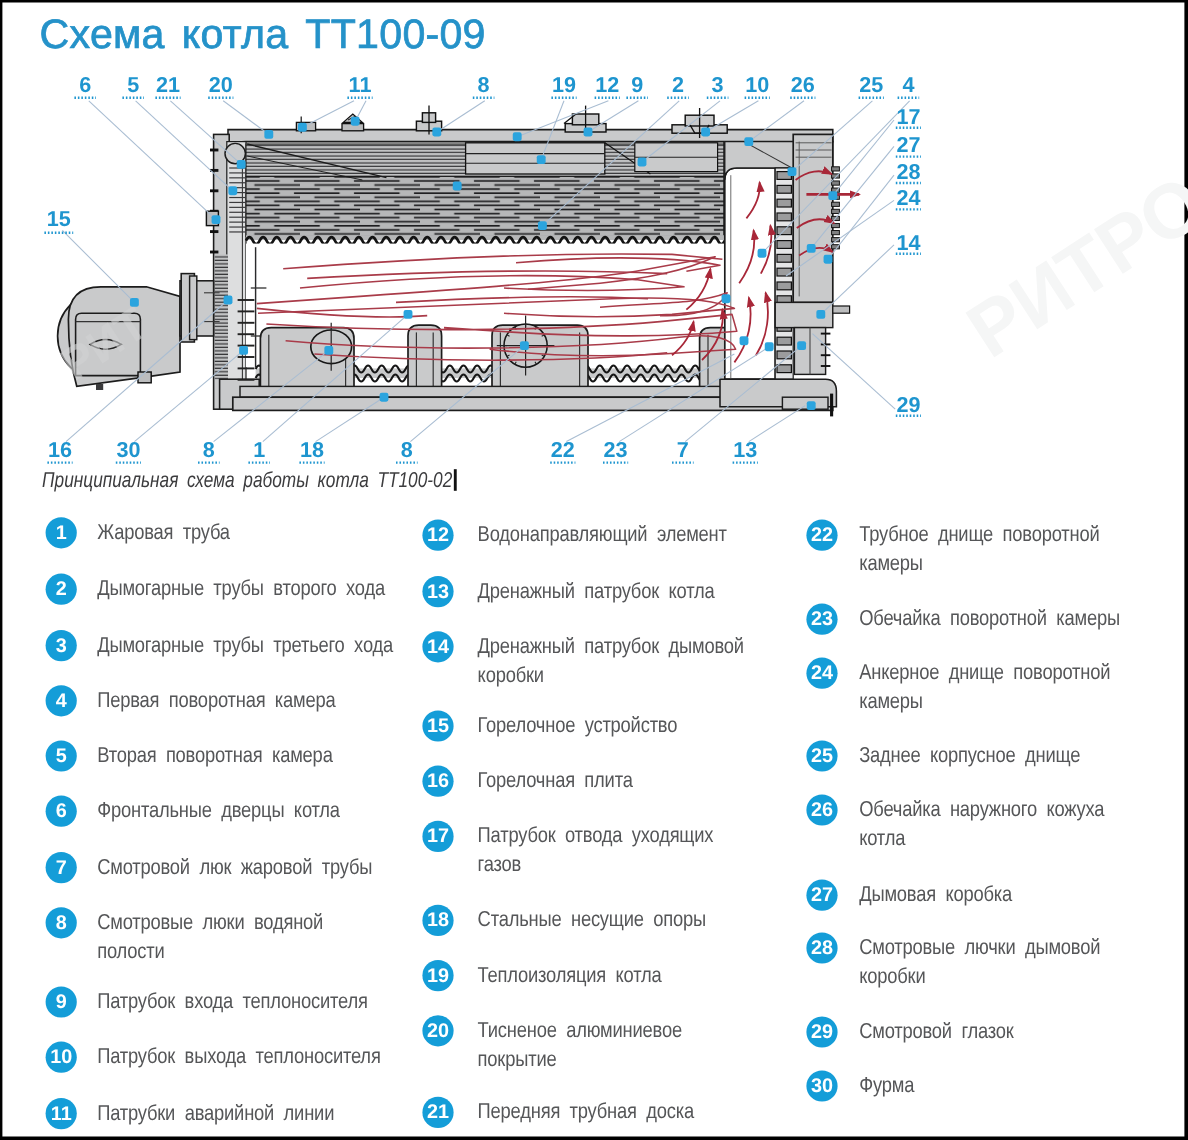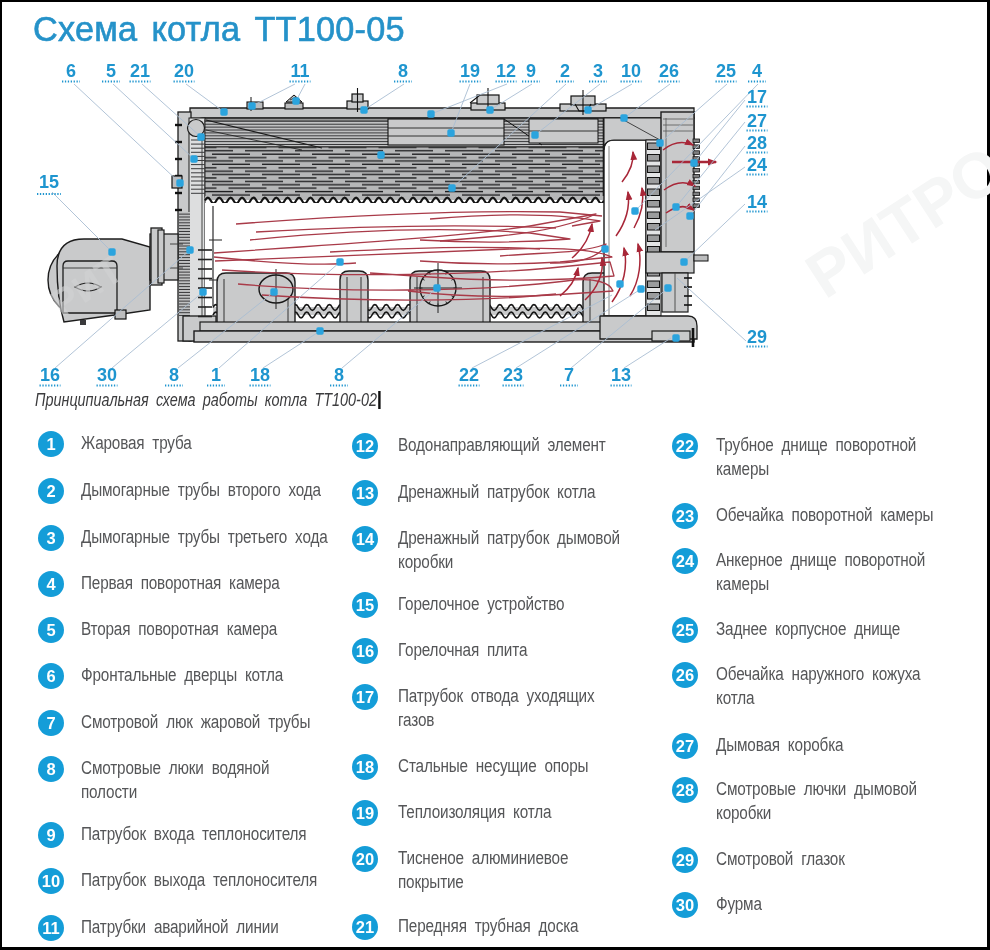--- a/index.html
+++ b/index.html
@@ -6,21 +6,21 @@
 .frame{position:absolute;left:0;top:0;width:990px;height:950px;border-left:2px solid #000;border-top:2px solid #000;border-right:3px solid #000;border-bottom:3px solid #000;box-sizing:border-box;}
 .title{position:absolute;left:33px;top:10px;font-size:34.3px;color:#2592c9;letter-spacing:0.2px;word-spacing:4.5px;-webkit-text-stroke:0.6px currentColor;}
 .caption{position:absolute;left:35px;top:390px;font-size:18px;font-style:italic;color:#3c3c3e;word-spacing:4px;transform:scaleX(0.8);transform-origin:left top;white-space:nowrap;}
 .cursor{display:inline-block;width:2.5px;height:18px;background:#111;vertical-align:-3px;margin-left:2px;}
 .item{position:absolute;font-size:18px;color:#555658;word-spacing:4.5px;line-height:23.5px;letter-spacing:-0.2px;transform:scaleX(0.85);transform-origin:left top;}
 .badge{position:absolute;width:26px;height:26px;border-radius:50%;background:#149dd8;color:#fff;font-size:16.5px;font-weight:bold;text-align:center;line-height:26px;font-family:"Liberation Sans",sans-serif;}
 </style></head><body>
 
 <div class="frame"></div>
 
-<div class="title">Схема котла ТТ100-05</div>
+<div class="title">Схема котла ТТ100-09</div>
 <svg width="990" height="950" viewBox="0 0 990 950" style="position:absolute;left:0;top:0">
 <defs>
 <pattern id="tfine" width="8" height="2.9" patternUnits="userSpaceOnUse">
  <rect width="8" height="2.9" fill="#c2c3c4"></rect>
         <rect y="1.9" width="8" height="1.05" fill="#353537"></rect>
 </pattern>
 <pattern id="tmain" width="50" height="10.2" patternUnits="userSpaceOnUse">
  <rect width="50" height="10.2" fill="#b6b7b8"></rect>
  <rect x="12" y="0.5" width="38" height="1.35" fill="#1e1e20"></rect>
  <rect x="0" y="3.9" width="16.5" height="1.35" fill="#1e1e20"></rect>

